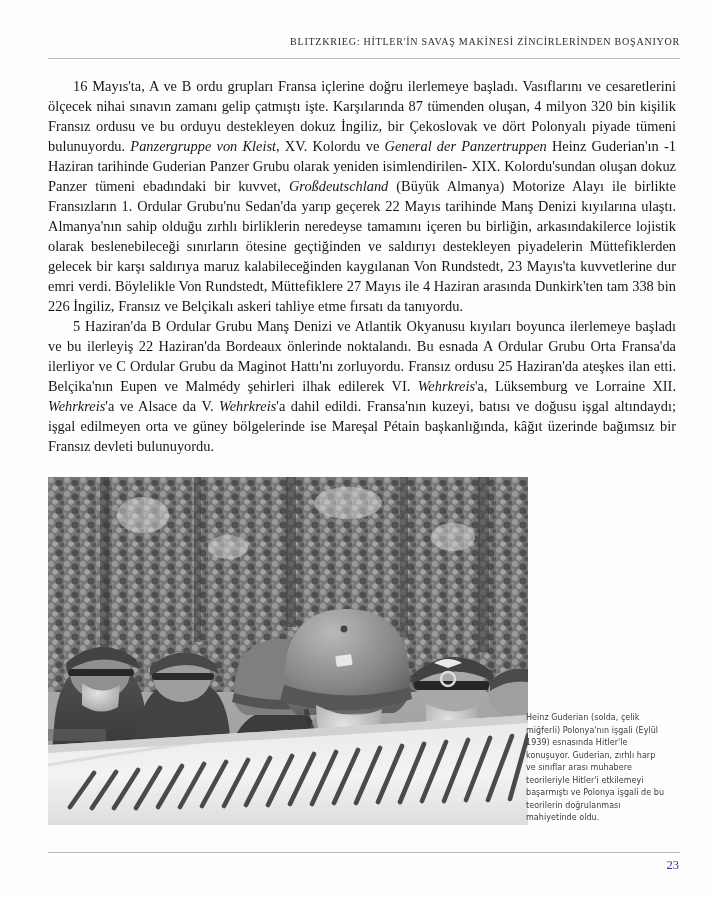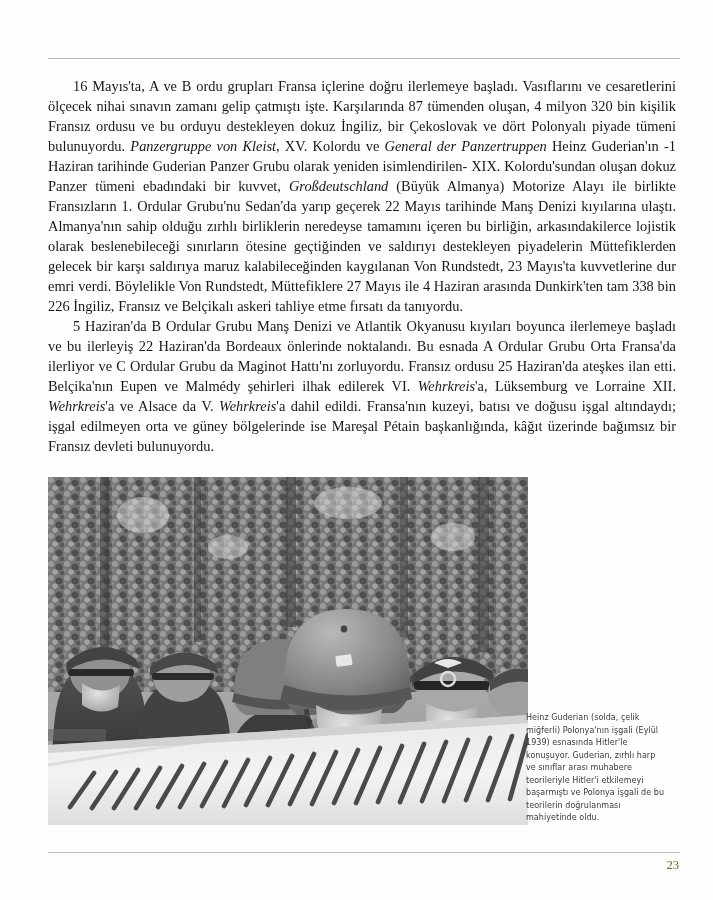--- a/index.html
+++ b/index.html
@@ -97,28 +97,29 @@
     width: 632px;
     height: 1px;
     background: #b9b9c0;
   }
   .folio {
     position: absolute;
     right: 34px;
     top: 858px;
     font-family: "Liberation Serif", serif;
     font-size: 12.6px;
-    color: #4d7c0f;
+    color: #4c1d95;
   }
 </style>
 </head>
 <body>
 
 <div class="page">
 
+  <div class="running-head">BLITZKRIEG: HİTLER'İN SAVAŞ MAKİNESİ ZİNCİRLERİNDEN BOŞANIYOR</div>
 
   <div class="header-rule"></div>
 
   <div class="body-col">
 
     <p class="para"><span>16 Mayıs'ta, A ve B ordu grupları Fransa içlerine doğru ilerlemeye başladı. Vasıflarını ve cesaretlerini ölçecek nihai sınavın zamanı gelip çatmıştı işte. Karşılarında 87 tümenden oluşan, 4 milyon 320 bin kişilik Fransız ordusu ve bu orduyu destekleyen dokuz İngiliz, bir Çekoslovak ve dört Polonyalı piyade tümeni bulunuyordu. </span><span class="it">Panzergruppe von Kleist</span><span>, XV. Kolordu ve </span><span class="it">General der Panzertruppen</span><span> Heinz Guderian'ın -1 Haziran tarihinde Guderian Panzer Grubu olarak yeniden isimlendirilen- XIX. Kolordu'sundan oluşan dokuz Panzer tümeni ebadındaki bir kuvvet, </span><span class="it">Großdeutschland</span><span> (Büyük Almanya) Motorize Alayı ile birlikte Fransızların 1. Ordular Grubu'nu Sedan'da yarıp geçerek 22 Mayıs tarihinde Manş Denizi kıyılarına ulaştı. Almanya'nın sahip olduğu zırhlı birliklerin neredeyse tamamını içeren bu birliğin, arkasındakilerce lojistik olarak beslenebileceği sınırların ötesine geçtiğinden ve saldırıyı destekleyen piyadelerin Müttefiklerden gelecek bir karşı saldırıya maruz kalabileceğinden kaygılanan Von Rundstedt, 23 Mayıs'ta kuvvetlerine dur emri verdi. Böylelikle Von Rundstedt, Müttefiklere 27 Mayıs ile 4 Haziran arasında Dunkirk'ten tam 338 bin 226 İngiliz, Fransız ve Belçikalı askeri tahliye etme fırsatı da tanıyordu.</span></p>
 
     <p class="para"><span>5 Haziran'da B Ordular Grubu Manş Denizi ve Atlantik Okyanusu kıyıları boyunca ilerlemeye başladı ve bu ilerleyiş 22 Haziran'da Bordeaux önlerinde noktalandı. Bu esnada A Ordular Grubu Orta Fransa'da ilerliyor ve C Ordular Grubu da Maginot Hattı'nı zorluyordu. Fransız ordusu 25 Haziran'da ateşkes ilan etti. Belçika'nın Eupen ve Malmédy şehirleri ilhak edilerek VI. </span><span class="it">Wehrkreis</span><span>'a, Lüksemburg ve Lorraine XII. </span><span class="it">Wehrkreis</span><span>'a ve Alsace da V. </span><span class="it">Wehrkreis</span><span>'a dahil edildi. Fransa'nın kuzeyi, batısı ve doğusu işgal altındaydı; işgal edilmeyen orta ve güney bölgelerinde ise Mareşal Pétain başkanlığında, kâğıt üzerinde bağımsız bir Fransız devleti bulunuyordu.</span></p>
 
   </div>

